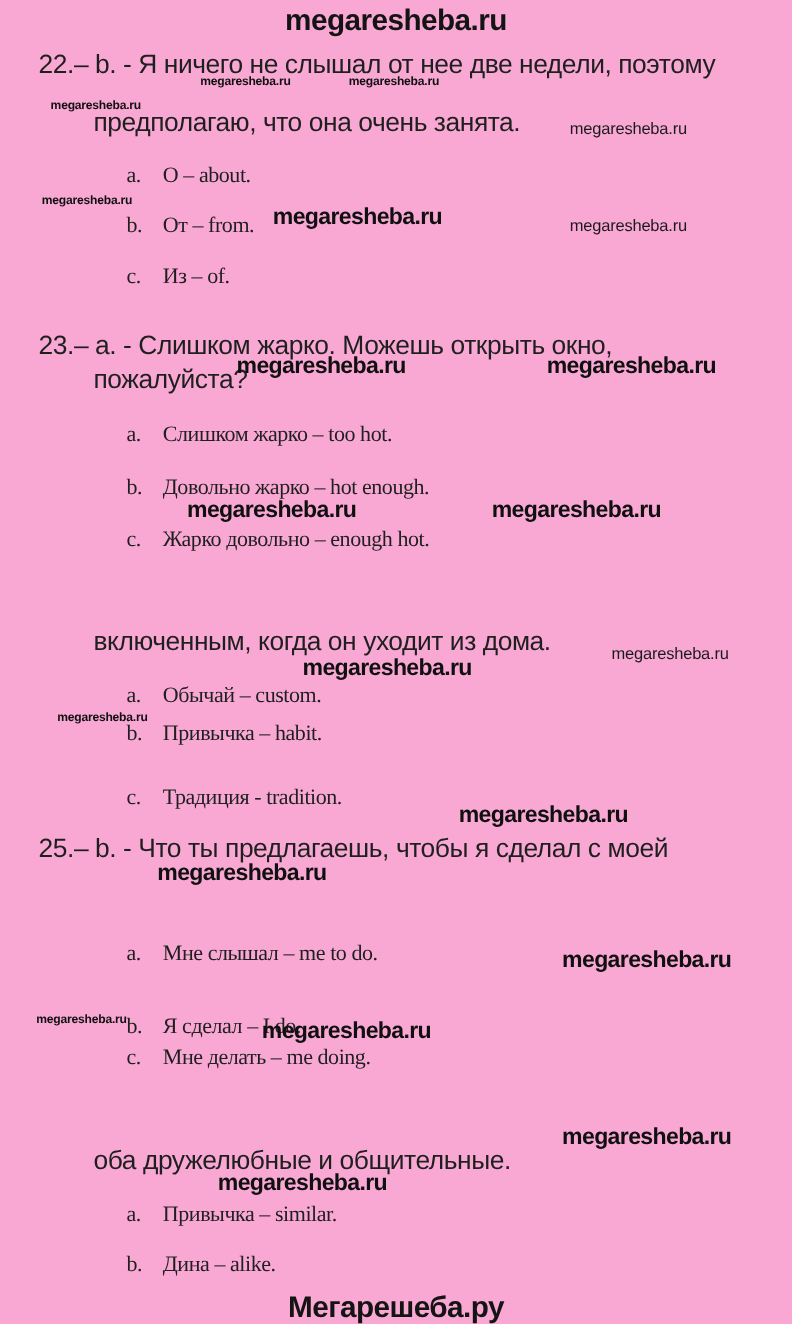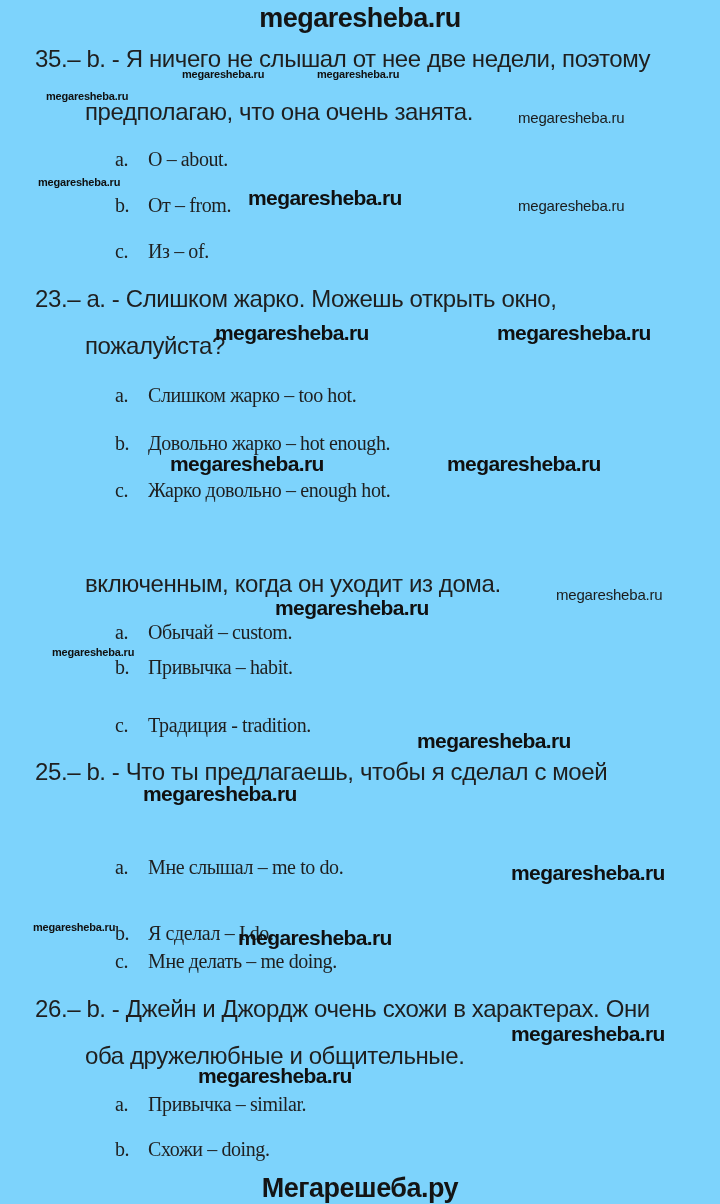--- a/index.html
+++ b/index.html
@@ -1,19 +1,19 @@
 <!DOCTYPE html>
 <html><head>
 <meta charset="utf-8">
 <style>
   html,body { margin:0; padding:0; background:#ffffff; }
   #page {
     position:relative;
     width:720px; height:1204px;
-    background:#7dd3fc;
+    background:#f9a8d4;
     font-family:"Liberation Sans","DejaVu Sans",sans-serif;
     color:#1f1f1f;
     overflow:hidden;
   }
   .abs { position:absolute; white-space:nowrap; }
   .hline {
     left:0; width:720px; text-align:center;
     font-size:27px; font-weight:bold; letter-spacing:-0.5px; color:#141414;
   }
   .qline { font-size:24px; letter-spacing:-0.4px; line-height:26px; }
@@ -27,46 +27,45 @@
   .wm-bg { font-size:21px; font-weight:bold; letter-spacing:-0.6px; }
 </style>
 </head>
 <body>
 
 <div id="page">
 
   <div class="abs hline" style="top:3px">megaresheba.ru</div>
   <div class="abs hline" style="top:1173px">Мегарешеба.ру</div>
 
-  <div class="abs qline q1" style="top:46px">35.– b. - Я ничего не слышал от нее две недели, поэтому</div>
+  <div class="abs qline q1" style="top:46px">22.– b. - Я ничего не слышал от нее две недели, поэтому</div>
   <div class="abs qline q2" style="top:99px">предполагаю, что она очень занята.</div>
   <div class="abs opt" style="top:146px"><span class="opt-letter">a.</span><span>О – about.</span></div>
   <div class="abs opt" style="top:192px"><span class="opt-letter">b.</span><span>От – from.</span></div>
   <div class="abs opt" style="top:238px"><span class="opt-letter">c.</span><span>Из – of.</span></div>
 
-  <div class="abs qline q1" style="top:286px">23.– a. - Слишком жарко. Можешь открыть окно,</div>
+  <div class="abs qline q1" style="top:302px">23.– a. - Слишком жарко. Можешь открыть окно,</div>
   <div class="abs qline q2" style="top:333px">пожалуйста?</div>
   <div class="abs opt" style="top:382px"><span class="opt-letter">a.</span><span>Слишком жарко – too hot.</span></div>
   <div class="abs opt" style="top:430px"><span class="opt-letter">b.</span><span>Довольно жарко – hot enough.</span></div>
   <div class="abs opt" style="top:477px"><span class="opt-letter">c.</span><span>Жарко довольно – enough hot.</span></div>
 
   <div class="abs qline q2" style="top:571px">включенным, когда он уходит из дома.</div>
   <div class="abs opt" style="top:619px"><span class="opt-letter">a.</span><span>Обычай – custom.</span></div>
   <div class="abs opt" style="top:654px"><span class="opt-letter">b.</span><span>Привычка – habit.</span></div>
   <div class="abs opt" style="top:712px"><span class="opt-letter">c.</span><span>Традиция - tradition.</span></div>
 
   <div class="abs qline q1" style="top:759px">25.– b. - Что ты предлагаешь, чтобы я сделал с моей</div>
   <div class="abs opt" style="top:854px"><span class="opt-letter">a.</span><span>Мне слышал – me to do.</span></div>
   <div class="abs opt" style="top:920px"><span class="opt-letter">b.</span><span>Я сделал – I do.</span></div>
   <div class="abs opt" style="top:948px"><span class="opt-letter">c.</span><span>Мне делать – me doing.</span></div>
 
-  <div class="abs qline q1" style="top:996px">26.– b. - Джейн и Джордж очень схожи в характерах. Они</div>
   <div class="abs qline q2" style="top:1043px">оба дружелюбные и общительные.</div>
   <div class="abs opt" style="top:1091px"><span class="opt-letter">a.</span><span>Привычка – similar.</span></div>
-  <div class="abs opt" style="top:1136px"><span class="opt-letter">b.</span><span>Схожи – doing.</span></div>
+  <div class="abs opt" style="top:1136px"><span class="opt-letter">b.</span><span>Дина – alike.</span></div>
 
   <span class="abs wm wm-sb" style="left:182px;top:68px">megaresheba.ru</span>
   <span class="abs wm wm-sb" style="left:317px;top:68px">megaresheba.ru</span>
   <span class="abs wm wm-sb" style="left:46px;top:90px">megaresheba.ru</span>
   <span class="abs wm wm-sb" style="left:38px;top:176px">megaresheba.ru</span>
   <span class="abs wm wm-sb" style="left:52px;top:646px">megaresheba.ru</span>
   <span class="abs wm wm-sb" style="left:33px;top:921px">megaresheba.ru</span>
 
   <span class="abs wm wm-md" style="left:518px;top:109px">megaresheba.ru</span>
   <span class="abs wm wm-md" style="left:518px;top:197px">megaresheba.ru</span>

